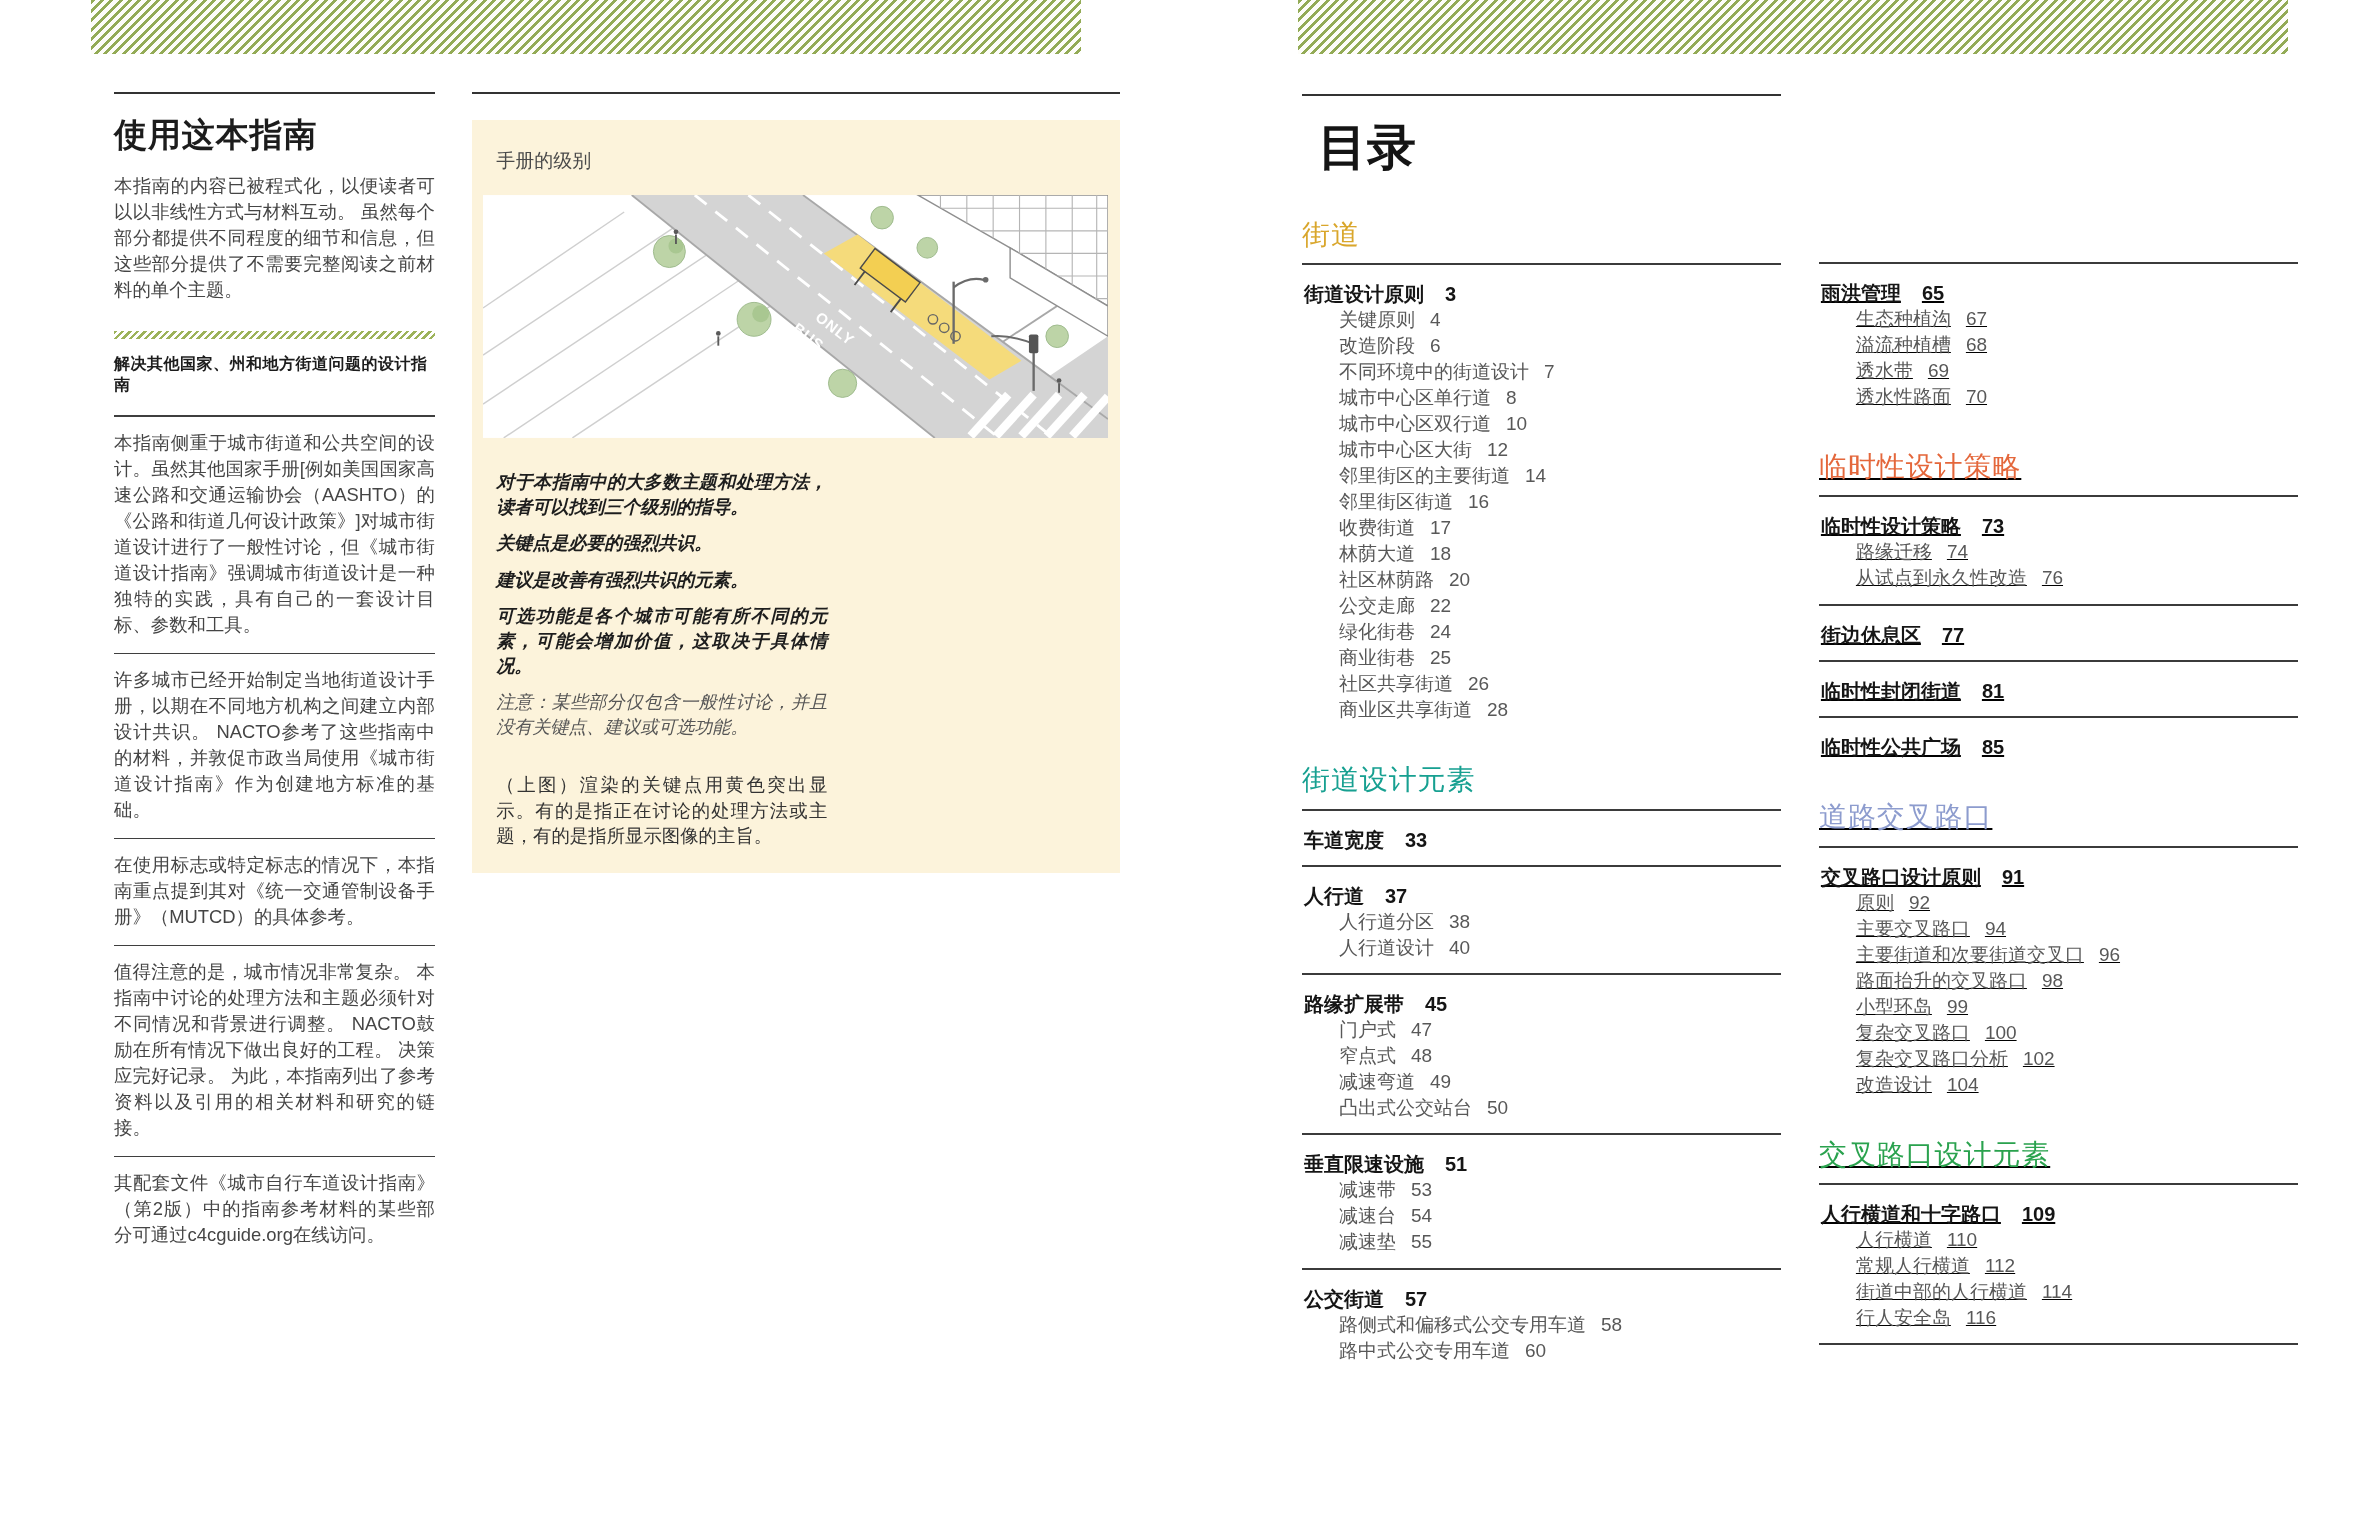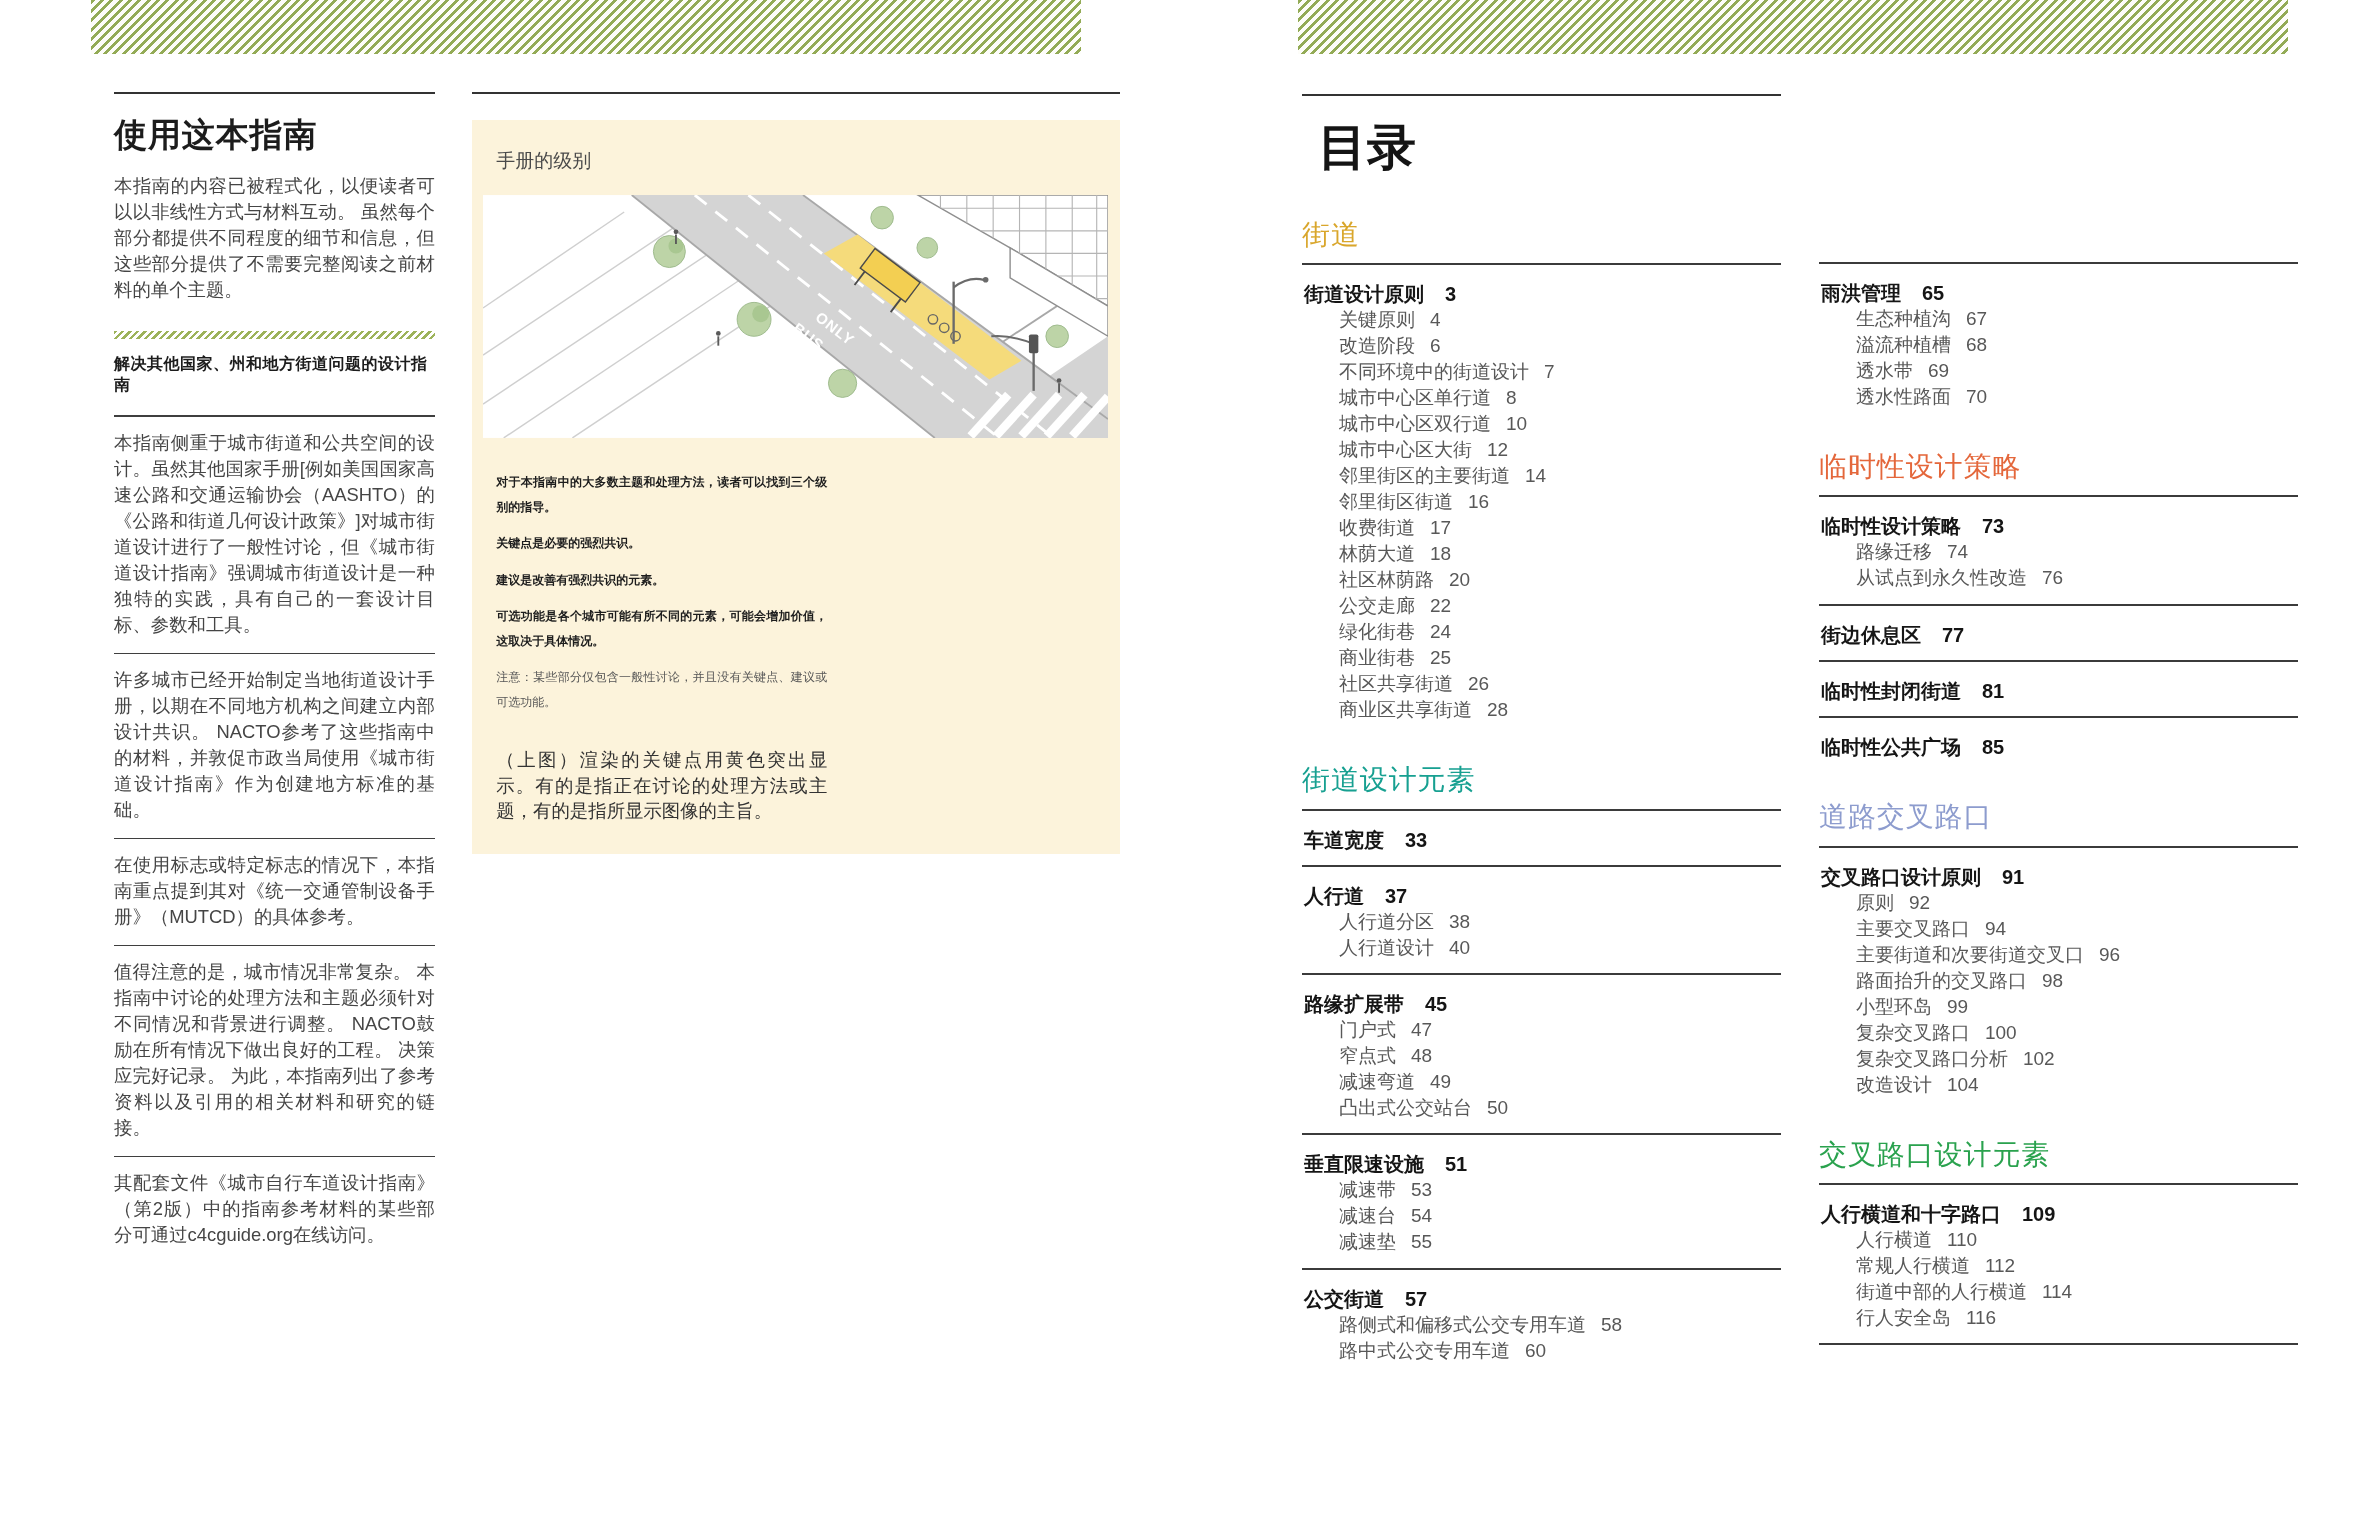--- a/index.html
+++ b/index.html
@@ -22,30 +22,30 @@
   #article-paragraphs p:first-child{border-top-width:2.4px;}
 
   
   #panel-rule{position:absolute;left:472px;top:92px;width:648px;border-top:2.8px solid var(--rule_dark);}
   #panel{position:absolute;left:472px;top:120px;width:648px;min-height:734px;background:var(--panel_cream);
          box-sizing:border-box;padding:28px 11.3px 24.5px;}
   #panel-label{font-size:19px;color:#4a4a4a;margin:0 0 0 13px;}
   #figure{margin-top:21px;width:625px;height:243px;}
   #figure svg{display:block;width:625px;height:243px;}
   #panel-levels{margin:32px 0 0 13px;width:331px;}
-  .level-para{font-size:12px;line-height:25px;font-weight:bold;color:#1d1d1d;text-align:justify;margin:0 0 11.3px;}
+  .level-para{font-size:18px;line-height:25px;font-weight:bold;color:#1d1d1d;text-align:justify;margin:0 0 11.3px;font-style:italic;}
   .note-para{font-weight:normal;color:#565656;margin-bottom:0;}
   #panel-caption{margin:32px 0 0 13px;width:331px;font-size:18.4px;line-height:25.4px;color:#333;text-align:justify;}
 
   
   #toc-title-rule{position:absolute;left:1302px;top:94px;width:479px;border-top:2.8px solid var(--rule_dark);}
   #toc-title{position:absolute;left:1302px;top:105px;font-size:49px;line-height:53px;font-weight:bold;color:#141414;margin:16px;}
   .toc-col{position:absolute;width:479px;}
   #toc-col-1{left:1302px;top:218px;}
-  #toc-col-2{left:1819px;top:262px;}
+  #toc-col-2{left:1819px;top:262px;text-decoration:underline;}
   .toc-heading{font-size:28px;line-height:34px;font-weight:normal;margin:28px 0 11.3px;letter-spacing:0.9px;}
   .toc-col > .toc-heading:first-child{margin-top:0;}
   .toc-group{border-top:2.4px solid #3b3b3b;padding:16px 1.9px 12.2px;}
   .toc-group-title{font-size:20px;line-height:26px;font-weight:bold;color:#151515;}
   .toc-group-title .pg{margin-left:21px;}
   .toc-item{font-size:19px;line-height:26px;color:#585858;padding-left:35px;}
   .toc-item:first-of-type{margin-top:7.5px;}
   .toc-item .pg{margin-left:15px;}
 </style>
 </head>

